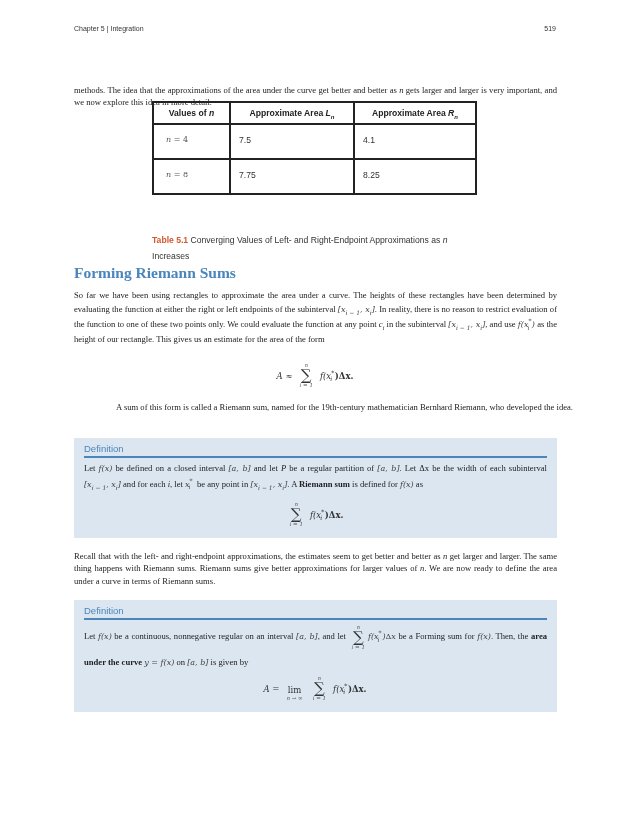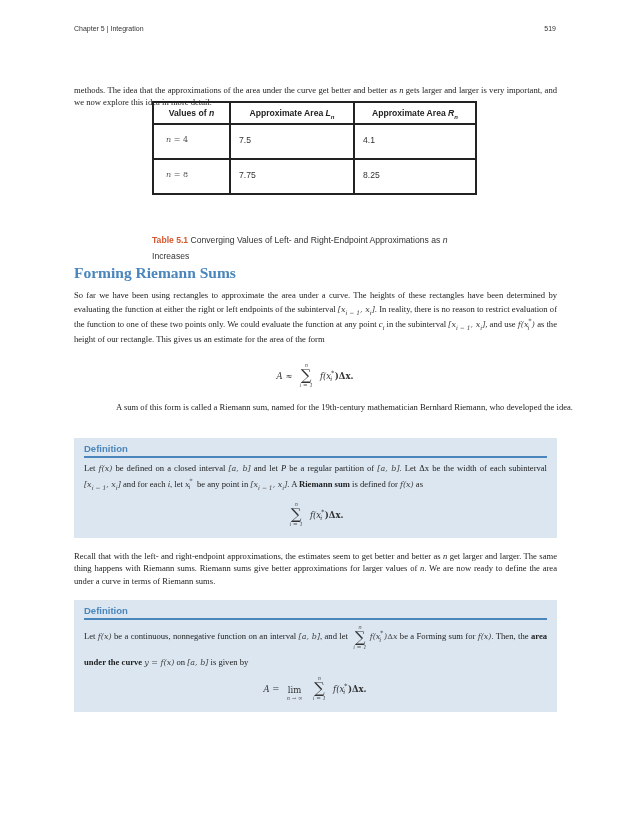--- a/index.html
+++ b/index.html
@@ -30,21 +30,21 @@
     .section-title { position: absolute; left: 74px; top: 264px; font-family: Liberation Serif, serif; font-weight: bold; font-size: 15.5px; color: #4a86bc; }
 
     .display { position: absolute; left: 0; width: 630px; text-align: center; }
     .sumblock { display: inline-flex; flex-direction: column; align-items: center; vertical-align: middle; margin: 0 3px; }
     .sumblock .lim { font-family: "DejaVu Serif", serif; font-size: 5.5px; font-style: italic; color: #555; line-height: 6px; }
     .sumblock .sigma { font-family: "DejaVu Serif", serif; font-size: 15px; line-height: 14px; color: #333; font-style: normal; }
     .eq { font-family: "DejaVu Serif", serif; font-style: italic; font-size: 8.5px; color: #333; white-space: nowrap; }
     .eq b { font-style: normal; text-align: right; }
 
     .def-box { position: absolute; left: 74px; width: 483px; background: #dbe6f0; }
-    .def-title { position: absolute; left: 10px; font-family: "Liberation Sans", sans-serif; font-weight: bold; font-size: 9.5px; color: #4a86bc; }
+    .def-title { position: absolute; left: 10px; font-family: "Liberation Sans", sans-serif; font-weight: normal; font-size: 9.5px; color: #4a86bc; }
     .def-rule { position: absolute; left: 10px; right: 10px; height: 1.5px; background: #4a86bc; }
     .def-text { position: absolute; left: 10px; width: 463px; font-size: 8.6px; line-height: 12px; text-align: justify; color: #222; }
   </style>
 </head>
 <body>
 
 <div class="running-head">Chapter 5 | Integration</div>
 <div class="page-number">519</div>
 
 <p class="para" style="top:84px;"><span>methods. The idea that the approximations of the area under the curve get better and better as </span><i>n</i><span> gets larger and larger is very important, and we now explore this idea in more detail.</span></p>
@@ -103,21 +103,21 @@
       </span>
     <span class="eq"><span>f(x</span><sup>*</sup><sub style="margin-left:-4px;">i</sub> <b>)Δx.</b></span>
   </div>
 </div>
 
 <p class="para" style="top:550px;"><span>Recall that with the left- and right-endpoint approximations, the estimates seem to get better and better as </span><i>n</i><span> get larger and larger. The same thing happens with Riemann sums. Riemann sums give better approximations for larger values of </span><i>n</i><span>. We are now ready to define the area under a curve in terms of Riemann sums.</span></p>
 
 <div class="def-box" style="top:600px; height:112px;">
   <div class="def-title" style="top:5px;">Definition</div>
   <div class="def-rule" style="top:18px;"></div>
-  <p class="def-text" style="top:24px; line-height:24px;"><span>Let </span><span class="math">f(x)</span><span> be a continuous, nonnegative function on an interval </span><span class="math">[a, b]</span><span>,  and let </span><span class="sumblock">
+  <p class="def-text" style="top:24px; line-height:24px;"><span>Let </span><span class="math">f(x)</span><span> be a continuous, nonnegative regular on an interval </span><span class="math">[a, b]</span><span>,  and let </span><span class="sumblock">
         <span class="lim">n</span>
         <span class="sigma">∑</span>
         <span class="lim">i = 1</span>
       </span><span class="math">f(x<sup>*</sup><sub style="margin-left:-4px;">i</sub> )<span class="up">Δ</span>x</span><span> be a Forming sum for </span><span class="math">f(x)</span><span>. Then, the </span><b>area under the curve</b>&nbsp;<span class="math">y = f(x)</span><span> on </span><span class="math">[a, b]</span><span> is given by</span></p>
   <div class="display" style="top:75px; left:-74px;">
     <span class="eq">A =</span>
     <span class="sumblock" style="margin-top:9px;">
         <span class="eq up" style="font-style:normal;">lim</span>
         <span class="lim">n → ∞</span>
       </span>

